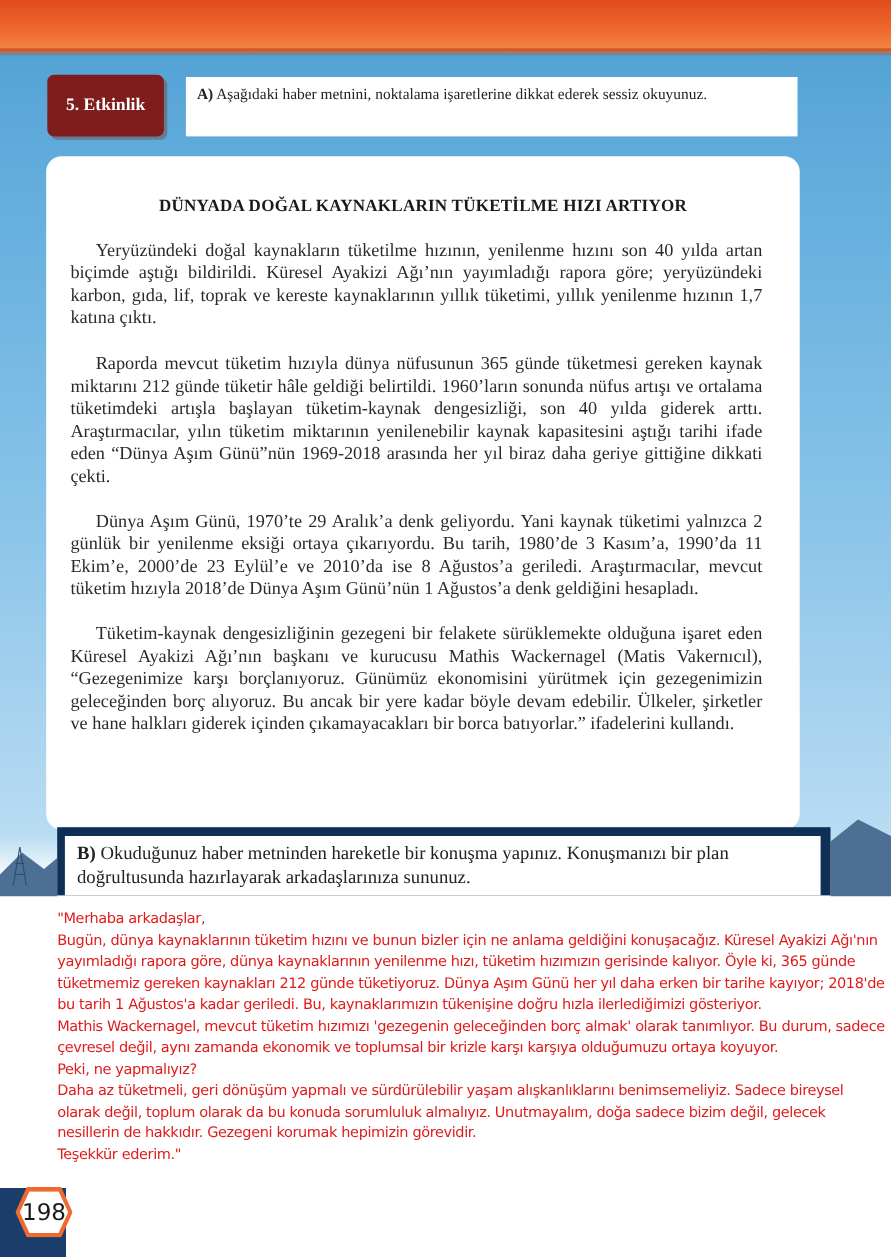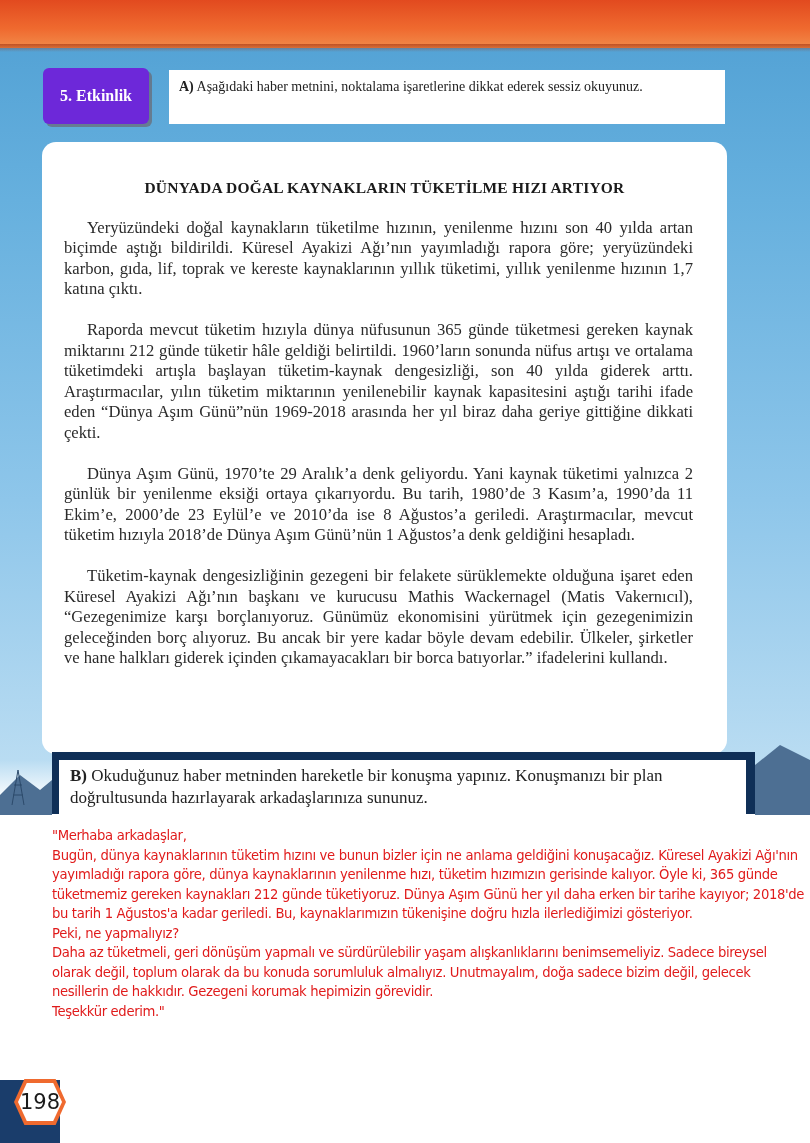--- a/index.html
+++ b/index.html
@@ -11,21 +11,21 @@
   .top-band {
     position:absolute; left:0; top:0; width:810px; height:48px;
     background: linear-gradient(180deg, #e24a1f 0%, #ef6a2f 60%, #f28a4a 100%);
   }
   .top-band-shadow {
     position:absolute; left:0; top:44px; width:810px; height:8px;
     background: linear-gradient(180deg, rgba(150,40,10,0.55), rgba(150,40,10,0));
   }
   .activity-badge {
     position:absolute; left:43px; top:68px; width:106px; height:56px;
-    background:#6d28d9; color:#fff; border-radius:6px;
+    background:#7f1d1d; color:#fff; border-radius:6px;
     box-shadow: 3px 3px 0 rgba(120,40,10,0.35);
     display:flex; align-items:center; justify-content:center;
     font-family:"Liberation Serif", serif; font-weight:bold; font-size:16px;
   }
   .task-a {
     position:absolute; left:169px; top:70px; width:556px; height:54px;
     background:#fff; box-sizing:border-box; padding:6px 10px;
     font-family:"Liberation Serif", serif; font-size:14px; line-height:22px; color:#222;
   }
   .task-a b { font-weight:bold; }
@@ -111,20 +111,21 @@
 
 <div class="task-b-bg"></div>
 <div class="task-b">
   <b>B)</b>
   <span>Okuduğunuz haber metninden hareketle bir konuşma yapınız. Konuşmanızı bir plan doğrultusunda hazırlayarak arkadaşlarınıza sununuz.</span>
 </div>
 
 <div class="answer">
   <div>"Merhaba arkadaşlar,</div>
   <div>Bugün, dünya kaynaklarının tüketim hızını ve bunun bizler için ne anlama geldiğini konuşacağız. Küresel Ayakizi Ağı'nın yayımladığı rapora göre, dünya kaynaklarının yenilenme hızı, tüketim hızımızın gerisinde kalıyor. Öyle ki, 365 günde tüketmemiz gereken kaynakları 212 günde tüketiyoruz. Dünya Aşım Günü her yıl daha erken bir tarihe kayıyor; 2018'de bu tarih 1 Ağustos'a kadar geriledi. Bu, kaynaklarımızın tükenişine doğru hızla ilerlediğimizi gösteriyor.</div>
+  <div>Mathis Wackernagel, mevcut tüketim hızımızı 'gezegenin geleceğinden borç almak' olarak tanımlıyor. Bu durum, sadece çevresel değil, aynı zamanda ekonomik ve toplumsal bir krizle karşı karşıya olduğumuzu ortaya koyuyor.</div>
   <div>Peki, ne yapmalıyız?</div>
   <div>Daha az tüketmeli, geri dönüşüm yapmalı ve sürdürülebilir yaşam alışkanlıklarını benimsemeliyiz. Sadece bireysel olarak değil, toplum olarak da bu konuda sorumluluk almalıyız. Unutmayalım, doğa sadece bizim değil, gelecek nesillerin de hakkıdır. Gezegeni korumak hepimizin görevidir.</div>
   <div>Teşekkür ederim."</div>
 </div>
 
 <div class="page-tab"></div>
 <div class="page-num-ring"></div>
 <div class="page-num-bg"></div>
 <div class="page-num">198</div>
 

